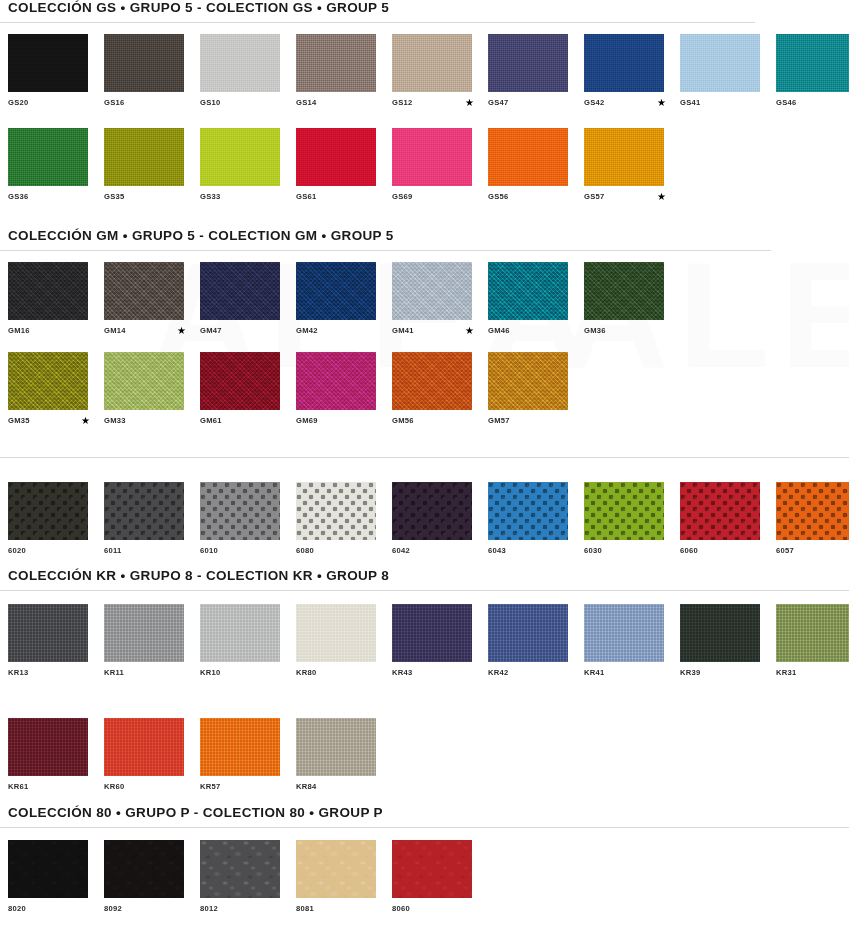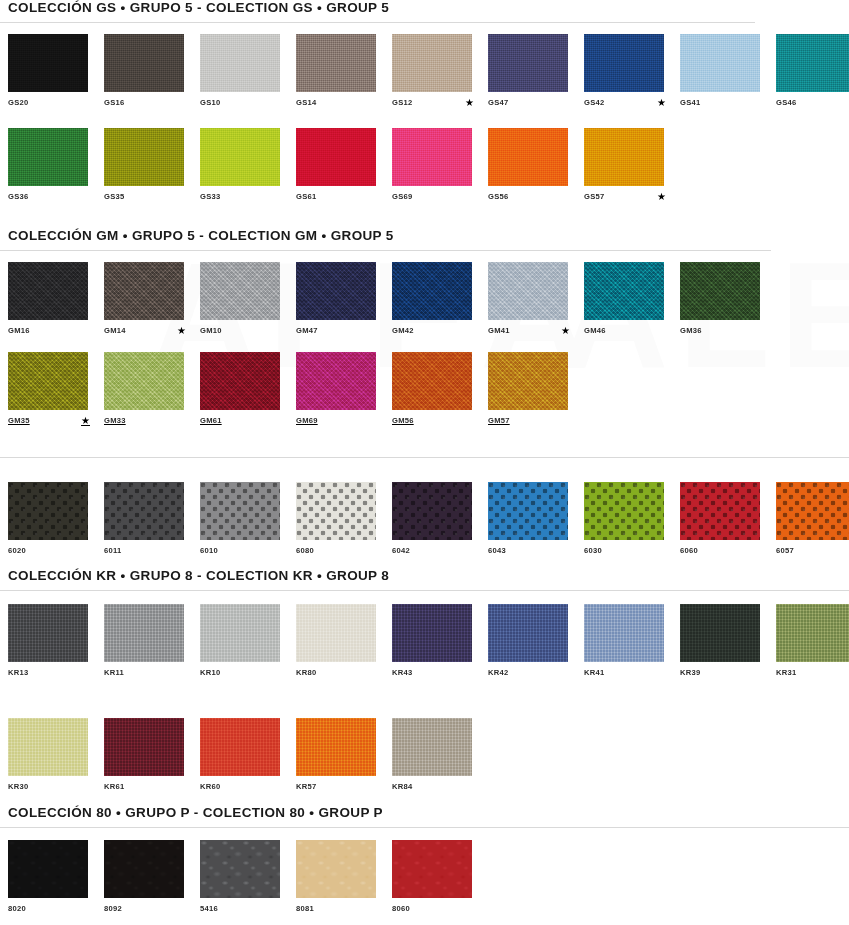--- a/index.html
+++ b/index.html
@@ -292,27 +292,20 @@
             </div>
           </div>
           <div class="cell">
             <div class="chip tex-melange" style="background-color: rgb(93, 82, 76);"></div>
             <div class="caption-row">
               <span class="code">GM14</span>
               <span class="star">★</span>
             </div>
           </div>
           <div class="cell">
-            <div class="chip tex-melange" style="background-color: rgb(168, 170, 173);"></div>
-            <div class="caption-row">
-              <span class="code">GM10</span>
-              <span class="star hidden">★</span>
-            </div>
-          </div>
-          <div class="cell">
             <div class="chip tex-melange" style="background-color: rgb(44, 47, 85);"></div>
             <div class="caption-row">
               <span class="code">GM47</span>
               <span class="star hidden">★</span>
             </div>
           </div>
           <div class="cell">
             <div class="chip tex-melange" style="background-color: rgb(20, 58, 114);"></div>
             <div class="caption-row">
               <span class="code">GM42</span>
@@ -333,21 +326,21 @@
               <span class="star hidden">★</span>
             </div>
           </div>
           <div class="cell">
             <div class="chip tex-melange" style="background-color: rgb(52, 84, 44);"></div>
             <div class="caption-row">
               <span class="code">GM36</span>
             </div>
           </div>
         </div>
-        <div class="row" style="position: absolute; left: 0px; top: 124px; text-decoration: underline;">
+        <div class="row" style="position: absolute; left: 0px; top: 124px;">
           <div class="cell">
             <div class="chip tex-melange" style="background-color: rgb(140, 138, 24);"></div>
             <div class="caption-row">
               <span class="code">GM35</span>
               <span class="star">★</span>
             </div>
           </div>
           <div class="cell">
             <div class="chip tex-melange" style="background-color: rgb(168, 187, 106);"></div>
             <div class="caption-row">
@@ -514,27 +507,20 @@
           </div>
           <div class="cell">
             <div class="chip tex-linen" style="background-color: rgb(138, 154, 91);"></div>
             <div class="caption-row">
               <span class="code">KR31</span>
             </div>
           </div>
         </div>
         <div class="row" style="position: absolute; left: 0px; top: 150px;">
           <div class="cell">
-            <div class="chip tex-linen" style="background-color: rgb(214, 214, 156);"></div>
-            <div class="caption-row">
-              <span class="code">KR30</span>
-              <span class="star hidden">★</span>
-            </div>
-          </div>
-          <div class="cell">
             <div class="chip tex-linen" style="background-color: rgb(109, 31, 44);"></div>
             <div class="caption-row">
               <span class="code">KR61</span>
               <span class="star hidden">★</span>
             </div>
           </div>
           <div class="cell">
             <div class="chip tex-linen" style="background-color: rgb(215, 67, 47);"></div>
             <div class="caption-row">
               <span class="code">KR60</span>
@@ -571,21 +557,21 @@
           <div class="cell">
             <div class="chip tex-leather" style="background-color: rgb(33, 28, 26);"></div>
             <div class="caption-row">
               <span class="code">8092</span>
               <span class="star hidden">★</span>
             </div>
           </div>
           <div class="cell">
             <div class="chip tex-leather" style="background-color: rgb(119, 120, 123);"></div>
             <div class="caption-row">
-              <span class="code">5416</span>
+              <span class="code">8012</span>
               <span class="star hidden">★</span>
             </div>
           </div>
           <div class="cell">
             <div class="chip tex-leather" style="background-color: rgb(231, 209, 171);"></div>
             <div class="caption-row">
               <span class="code">8081</span>
               <span class="star hidden">★</span>
             </div>
           </div>

